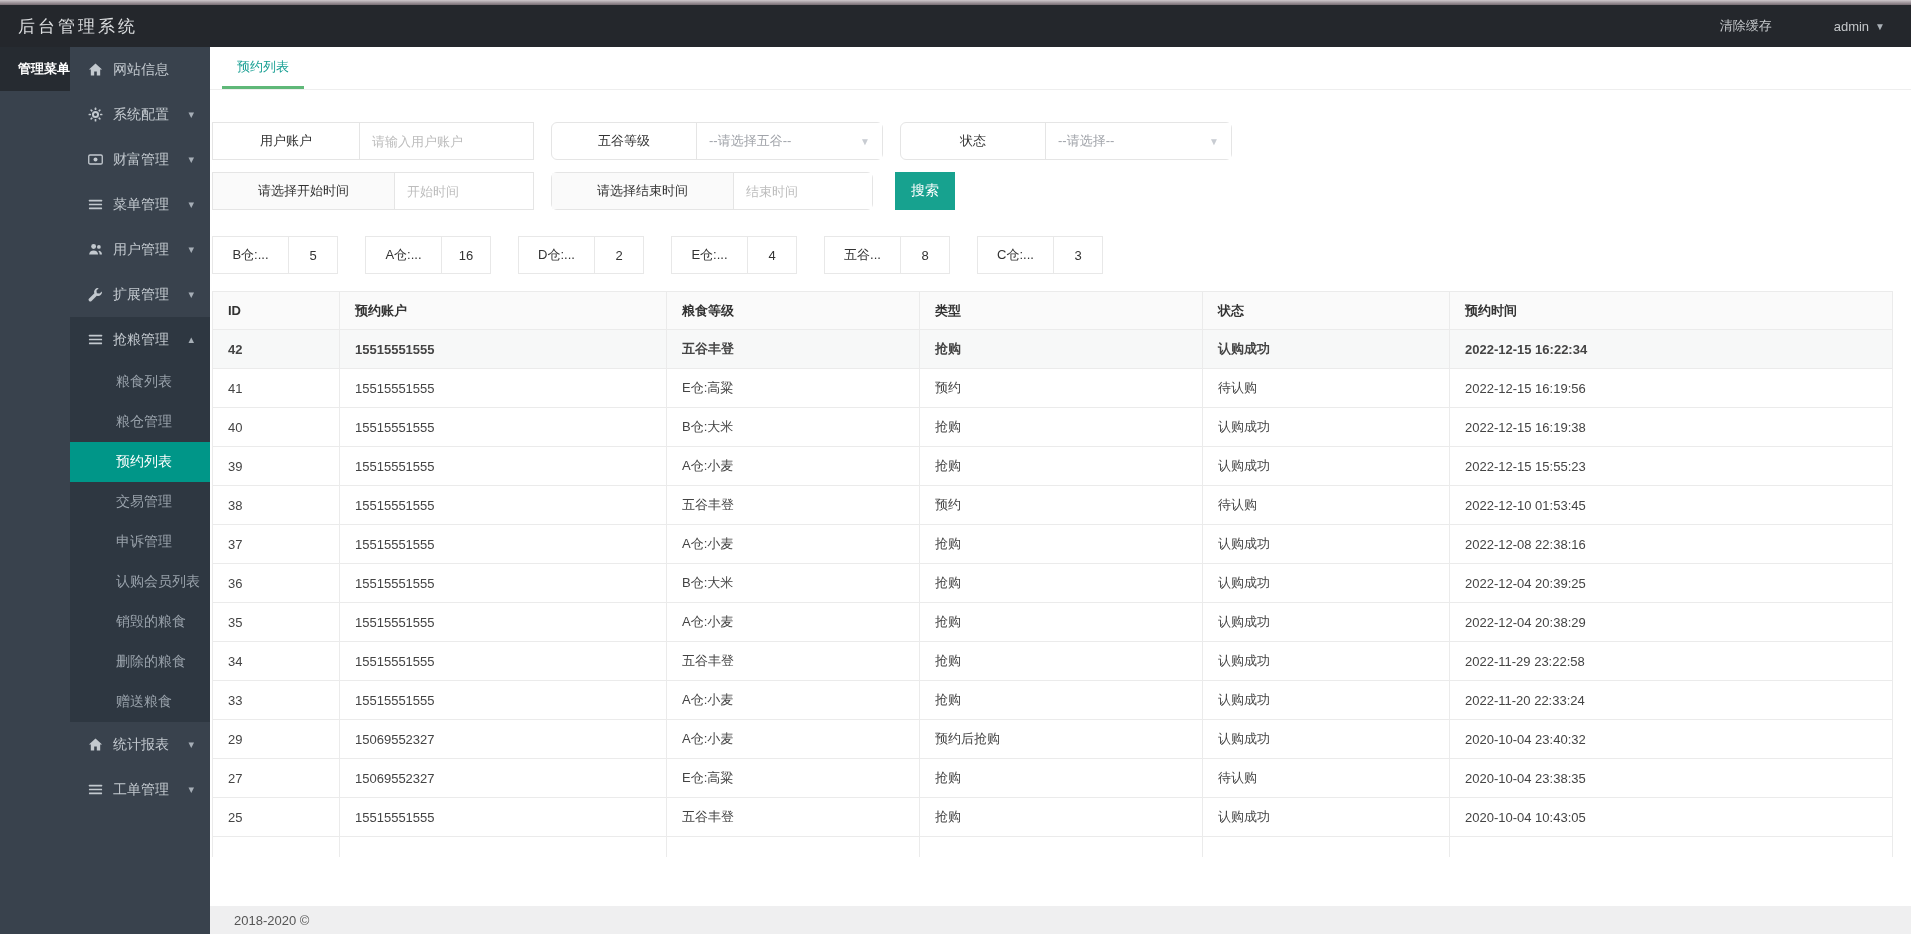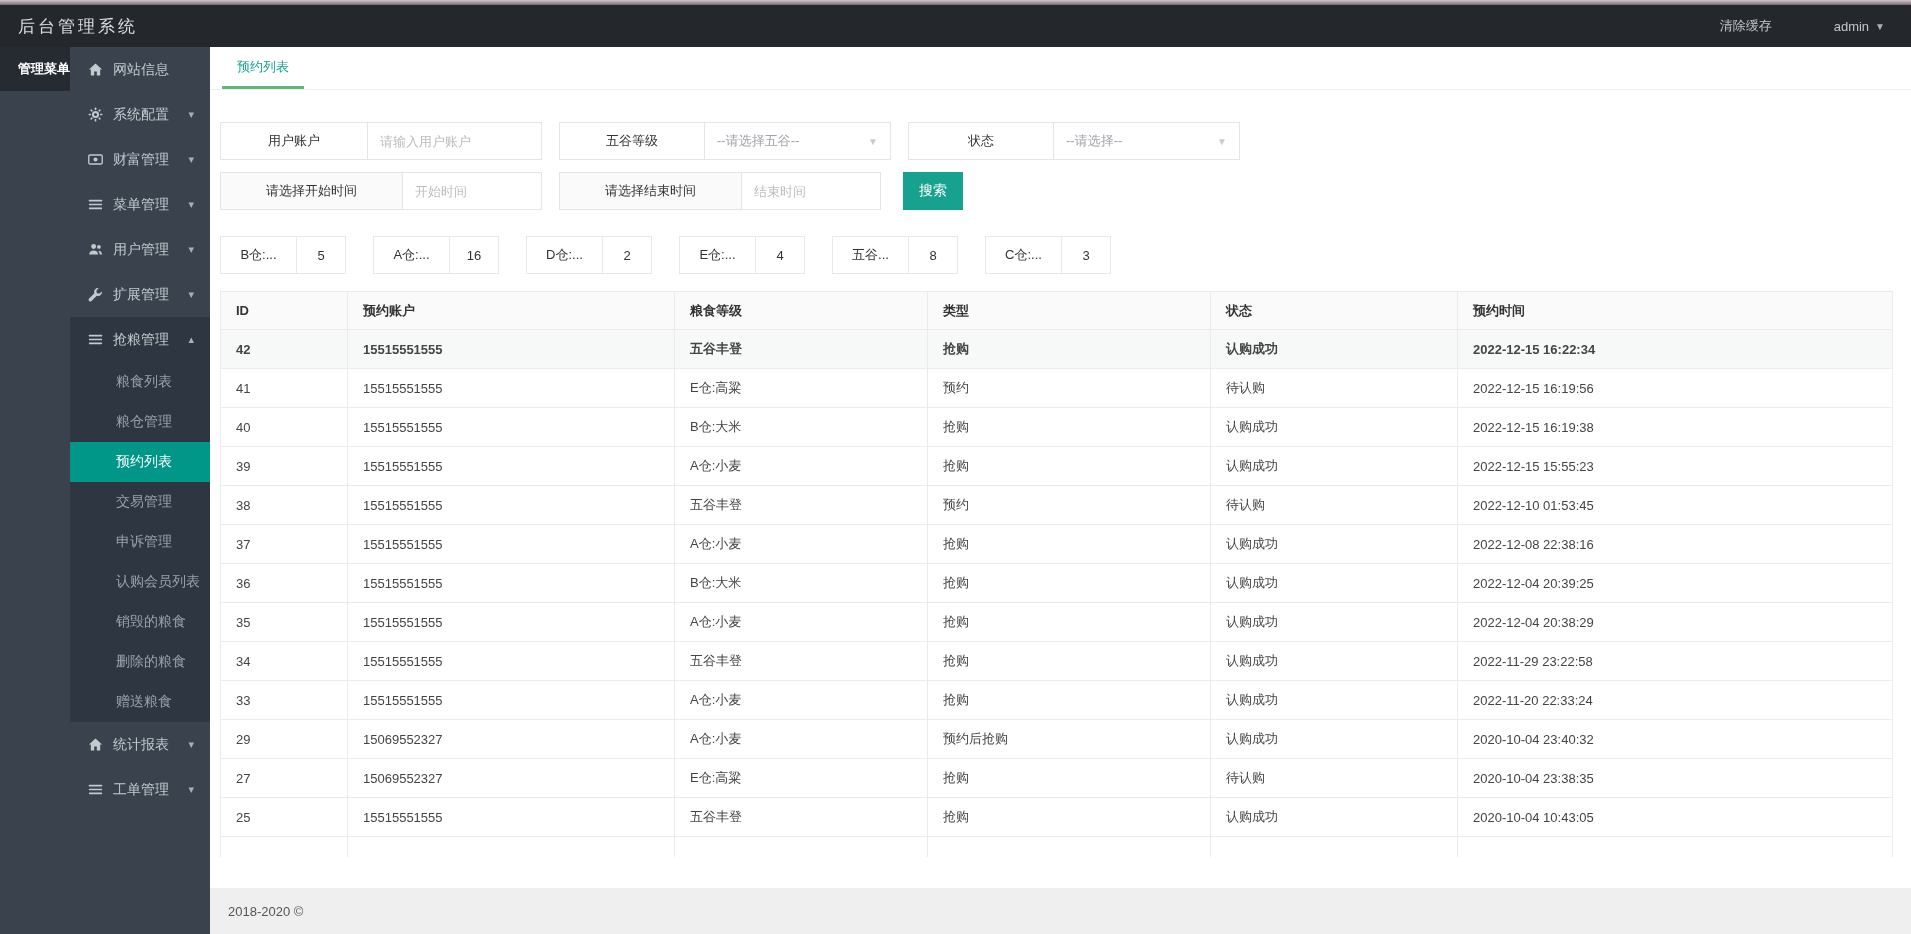--- a/index.html
+++ b/index.html
@@ -29,27 +29,27 @@
   .expanded-section{ background:#2e3741; }
   .submenu-item{ height:40px; display:flex; align-items:center; padding-left:46px;
     color:#99a2ab; font-size:14px; cursor:pointer; }
   .submenu-item.active{ background:#009688; color:#fff; }
 
   main{ flex:1; background:#fff; display:flex; flex-direction:column; min-width:0; }
   .tabbar{ height:43px; flex:none; border-bottom:1px solid #eeeeee; display:flex; align-items:stretch; padding-left:12px; }
   .tab{ display:flex; align-items:center; padding:0 15px; color:#1aa094; font-size:13px;
     border-bottom:3px solid #5FB878; cursor:pointer; }
 
-  .content{ flex:1; padding:0 18px 0 10px; overflow:hidden; }
+  .content{ flex:1; padding:0 18px 0 2px; overflow:hidden; }
 
   .filter-row{ display:flex; align-items:center; }
   .filter-row.first{ margin-top:32px; }
   .filter-row.second{ margin-top:12px; }
   .fgroup{ display:flex; height:38px; border:1px solid #e5e5e5; background:#fff; }
-  .fgroup + .fgroup{ margin-left:17px; }
+  .fgroup + .fgroup{ margin-left:17px;border-radius:6px; }
   .fg-label{ display:flex; align-items:center; justify-content:center; border-right:1px solid #e5e5e5;
     color:#333; font-size:13px; padding:0 10px; }
   .w147{ width:147px; } .w145{ width:145px; } .w182{ width:182px; background:#fafafa; }
   .fg-input{ border:none; outline:none; padding:0 12px; font-size:13px; color:#333; background:#fff; }
   .fg-input::placeholder{ color:#bdbdbd; }
   .iw173{ width:173px; } .iw138{ width:138px; }
   .fg-select{ width:185px; display:flex; align-items:center; justify-content:space-between;
     padding:0 12px; color:#a0a3a9; font-size:13px; cursor:pointer; background:#fff; }
   .select-caret{ color:#c8ccd2; font-size:10px; }
   .search-btn{ width:60px; height:38px; margin-left:22px; background:#17a28f; color:#fff;
@@ -61,22 +61,22 @@
     border-right:1px solid #e8e8e8; color:#333; font-size:13px; }
   .counter-value{ width:48px; display:flex; align-items:center; justify-content:center; color:#333; font-size:13px; }
 
   table{ margin-top:17px; border-collapse:collapse; width:100%; table-layout:fixed; }
   th,td{ border:1px solid #ebebeb; text-align:left; padding-left:15px; overflow:hidden; white-space:nowrap; }
   th{ height:38px; font-weight:700; color:#333; font-size:13px; background:#fafafa; }
   td{ height:39px; color:#444; font-size:13px; }
   tbody tr:first-child td{ background:#f7f8f8;font-weight:bold; }
   tr.partial td{ height:20px; border-bottom:none; }
 
-  .footer{ height:46px; flex:none; background:#efeff0; display:flex; align-items:center;
-    padding-left:18px; color:#555; font-size:13px; }
+  .footer{ height:28px; flex:none; background:#efeff0; display:flex; align-items:center;
+    padding-left:24px; color:#555; font-size:13px; }
 </style>
 </head>
 <body>
 
 <div class="chrome-strip"></div>
 
 <header class="topbar">
   <div class="topbar-title">后台管理系统</div>
   <div class="topbar-spacer"></div>
   <div class="topbar-link">清除缓存</div>

